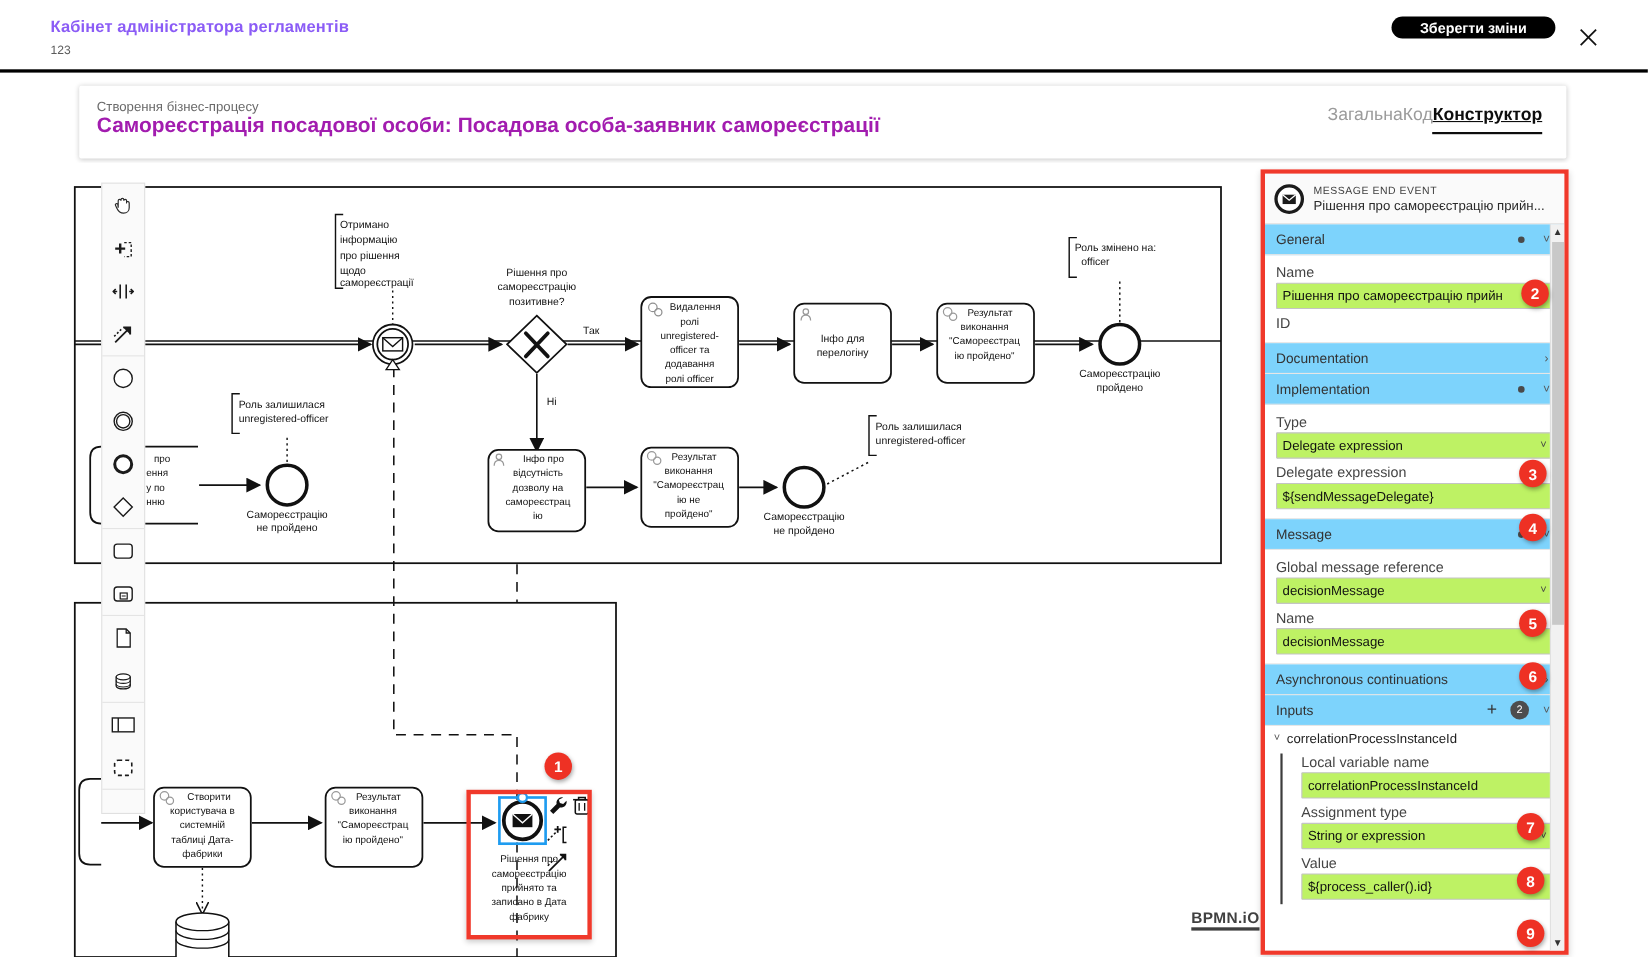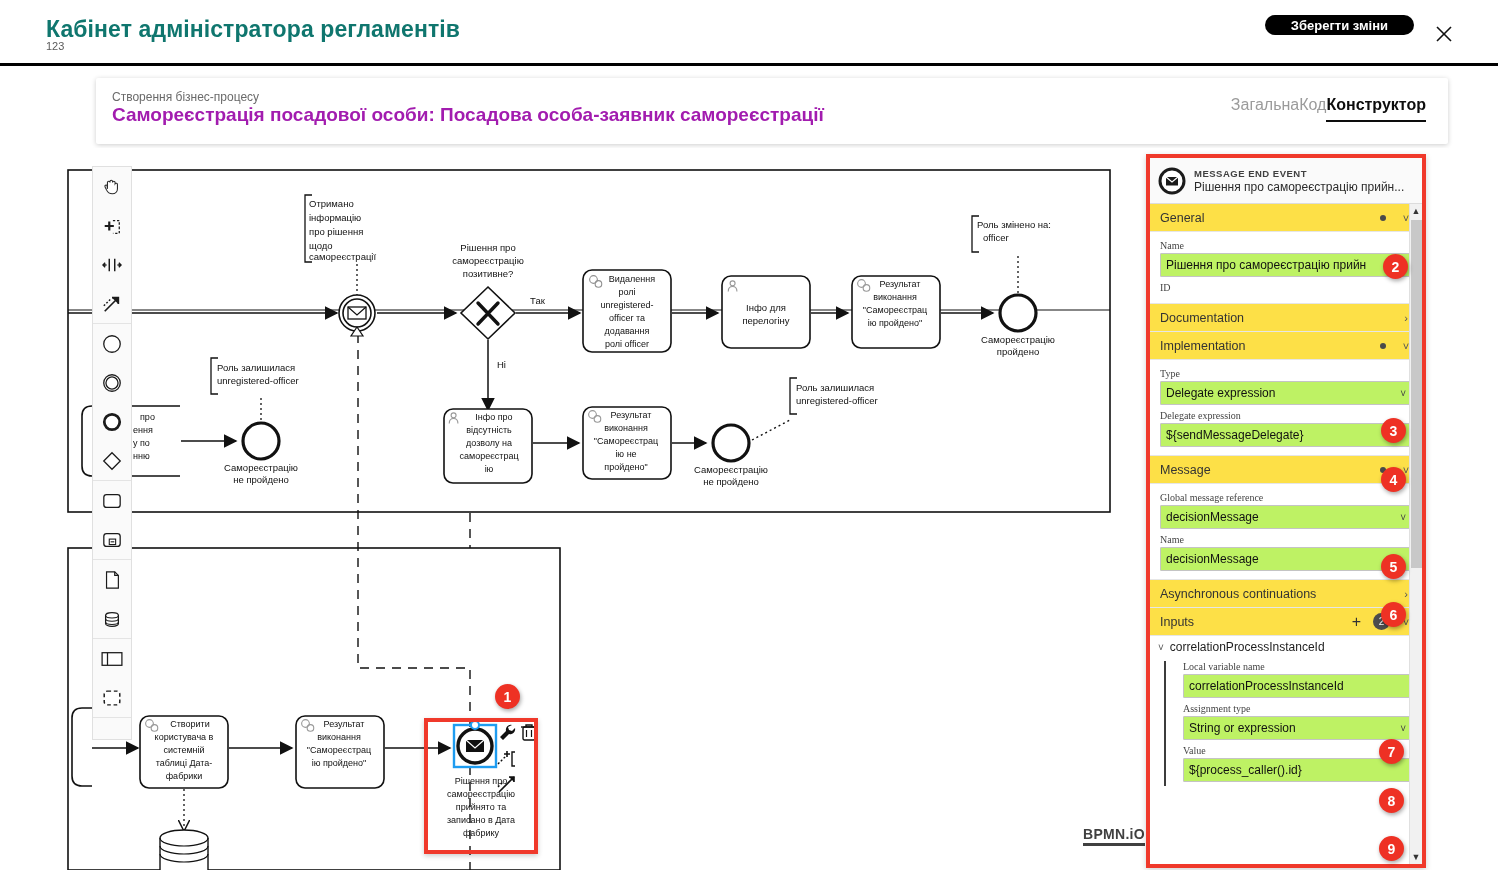--- a/index.html
+++ b/index.html
@@ -13,21 +13,21 @@
   }
 
   
   #app-header {
     position:absolute; left:0; top:0; width:1498px; height:66px;
     background:#ffffff;
     border-bottom:3px solid #000000;
   }
   #app-title {
     position:absolute; left:46px; top:16px;
-    font-size:23px; font-weight:bold; color:#0f766e; letter-spacing:0.1px;
+    font-size:15px; font-weight:bold; color:#8b5cf6; letter-spacing:0.1px;
   }
   #app-subtitle {
     position:absolute; left:46px; top:40px;
     font-size:11px; color:#5b5b5b;
   }
   #save-button {
     position:absolute; right:84px; top:15px;
     height:20px; padding:0 26px;
     background:#000000; color:#ffffff;
     border:none; border-radius:18px;
@@ -43,41 +43,41 @@
   }
   #close-button svg { display:block; }
 
   
   #editor-card {
     position:absolute; left:72px; top:78px;
     width:1352px; height:66px;
     background:#ffffff;
     box-shadow:0 1px 5px rgba(0,0,0,0.20);
     border-radius:2px;
-    margin-left:24px;
   }
   #bp-eyebrow {
     position:absolute; left:16px; top:12px;
     font-size:12px; color:#6a6a6a;
   }
   #bp-name {
     position:absolute; left:16px; top:26px;
     font-size:19px; font-weight:bold; color:#a21caf;
   }
   #editor-tabs {
     position:absolute; right:22px; top:18px;
     display:flex; align-items:flex-start; 
   }
   .tab {
     font-size:16px; color:#9b9b9b; cursor:pointer;
     padding-bottom:6px; white-space:nowrap;
   }
   .tab.active {
     color:#0d0d0d; font-weight:bold;
     border-bottom:2px solid #0d0d0d;
+    text-decoration:underline;
   }
 
   
   #canvas-area {
     position:absolute; left:0; top:148px;
     width:1448px; height:722px;
     background:#ffffff;
     overflow:hidden;
   }
   #bpmn-svg { position:absolute; left:0; top:0; }
@@ -112,41 +112,41 @@
     overflow:hidden; background:#fff;
   }
   #props-header {
     height:46px; background:#fafafa;
     border-bottom:1px solid #dcdcdc;
     display:flex; align-items:center; padding:0 8px; gap:8px;
   }
   #props-header-icon { width:28px; height:28px; flex:0 0 28px; }
   #props-header-text { overflow:hidden; }
   #props-type {
-    font-size:9.5px; font-weight:bold; color:#404040;
+    font-size:9.5px; font-weight:normal; color:#404040;
     letter-spacing:0.5px; line-height:13px;
   }
   #props-name-label {
     font-size:12px; color:#2b2b2b; line-height:15px;
     white-space:nowrap; overflow:hidden; text-overflow:ellipsis;
     max-width:230px;
   }
   .group-head {
     height:28px; display:flex; align-items:center;
     padding:0 10px; border-bottom:1px solid #e6e6e6;
-    font-size:12.5px; color:#333; cursor:pointer; background:#fde047;
+    font-size:12.5px; color:#333; cursor:pointer; background:#7dd3fc;
   }
   .group-head .gh-title { flex:1; }
   .group-head .dot {
     width:6px; height:6px; border-radius:50%;
     background:#4a4a4a; margin-right:14px;
   }
   .group-head .chev { font-size:11px; color:#555; width:12px; text-align:center; }
   .group-body { padding:3px 10px 8px 10px; border-bottom:1px solid #e6e6e6; }
-  .f-label { font-size:10px; color:#444; margin:5px 0 2px 0;font-family:Liberation Serif, serif; }
+  .f-label { font-size:13px; color:#444; margin:5px 0 2px 0; }
   .f-input, .f-select {
     width:100%; height:24px;
     border:1px solid #c4c4c4; background:#bef264;
     font-size:12px; color:#111; padding:0 5px;
     font-family:"Liberation Sans", sans-serif;
     border-radius:1px;
     white-space:nowrap; overflow:hidden;
     display:flex; align-items:center;
   }
   .f-select { position:relative; padding-right:20px; }

